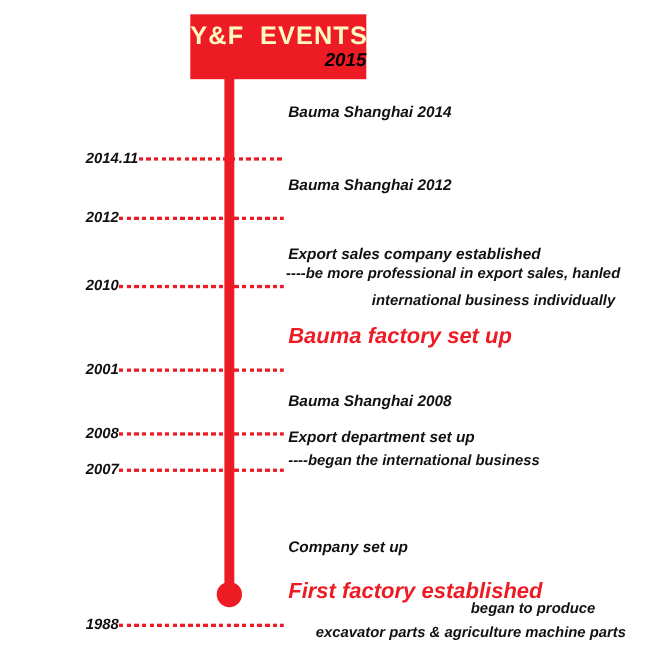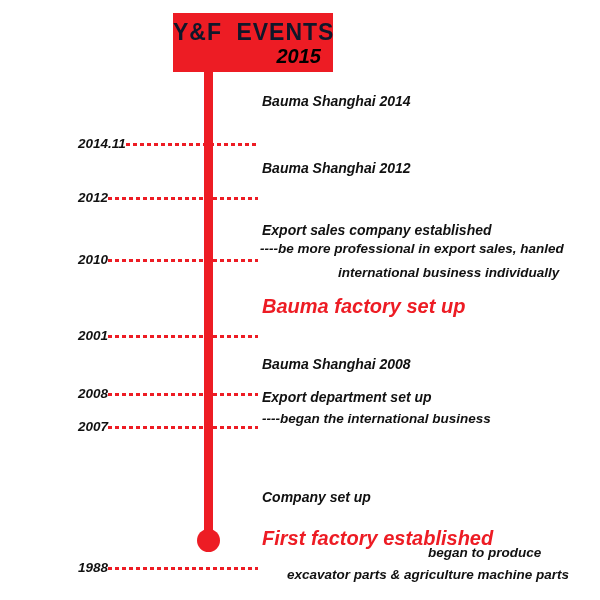--- a/index.html
+++ b/index.html
@@ -8,27 +8,27 @@
   .canvas {
     position:relative; width:600px; height:600px; background:#ffffff;
     overflow:hidden;
   }
   
   .header-box {
     position:absolute; left:173px; top:13px; width:160px; height:59px;
     background:var(--red); z-index:4;
   }
   .header-title {
-    margin-top:6px; text-align:center; color:#0f172a;
+    margin-top:6px; text-align:center; color:#fef9c3;
     font-weight:bold; font-size:23px; letter-spacing:1px; word-spacing:7px;
     white-space:nowrap;
   }
   .header-year {
-    margin-top:-1px; text-align:right; padding-right:12px; color:#000;
-    font-weight:bold; font-style:italic; font-size:20px;
+    margin-top:-1px; text-align:right; padding-right:0; color:#000;
+    font-weight:bold; font-style:italic; font-size:17px;
   }
   
   .vline {
     position:absolute; left:204px; top:70px; width:9px; height:471px;
     background:var(--red); z-index:2;
   }
   .end-dot {
     position:absolute; left:197px; top:529px; width:23px; height:23px;
     border-radius:50%; background:var(--red); z-index:3;
   }

